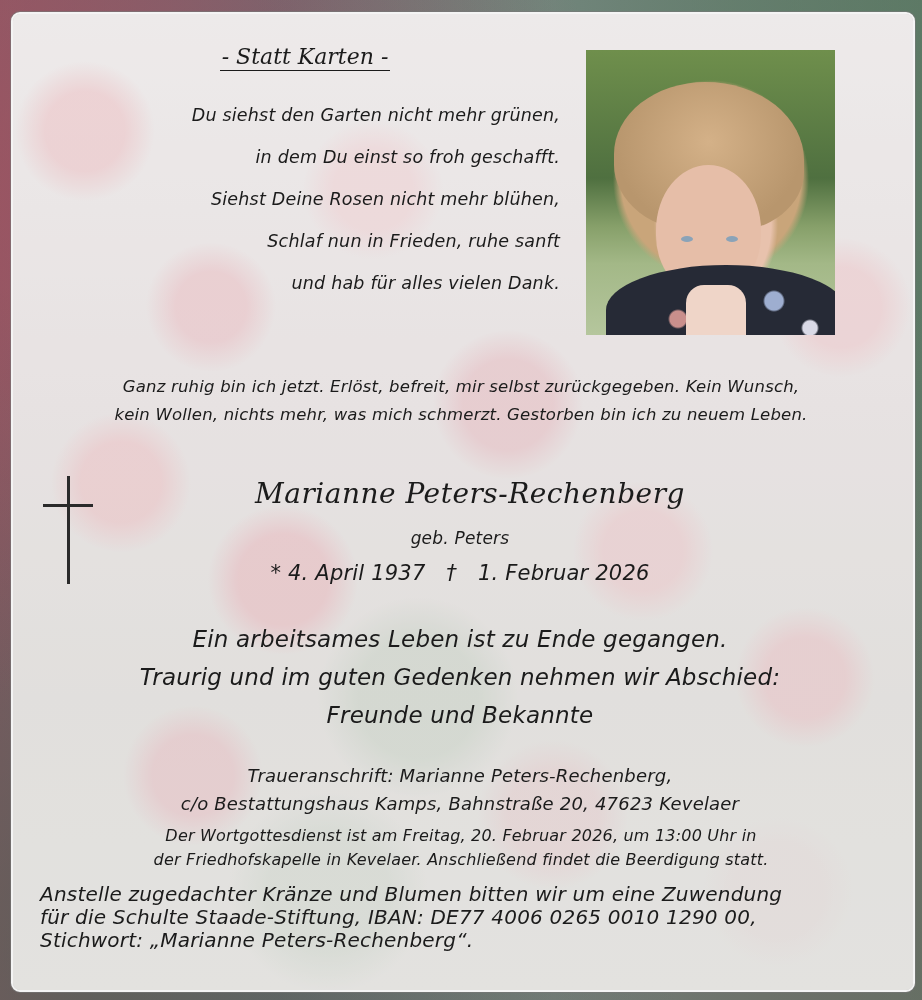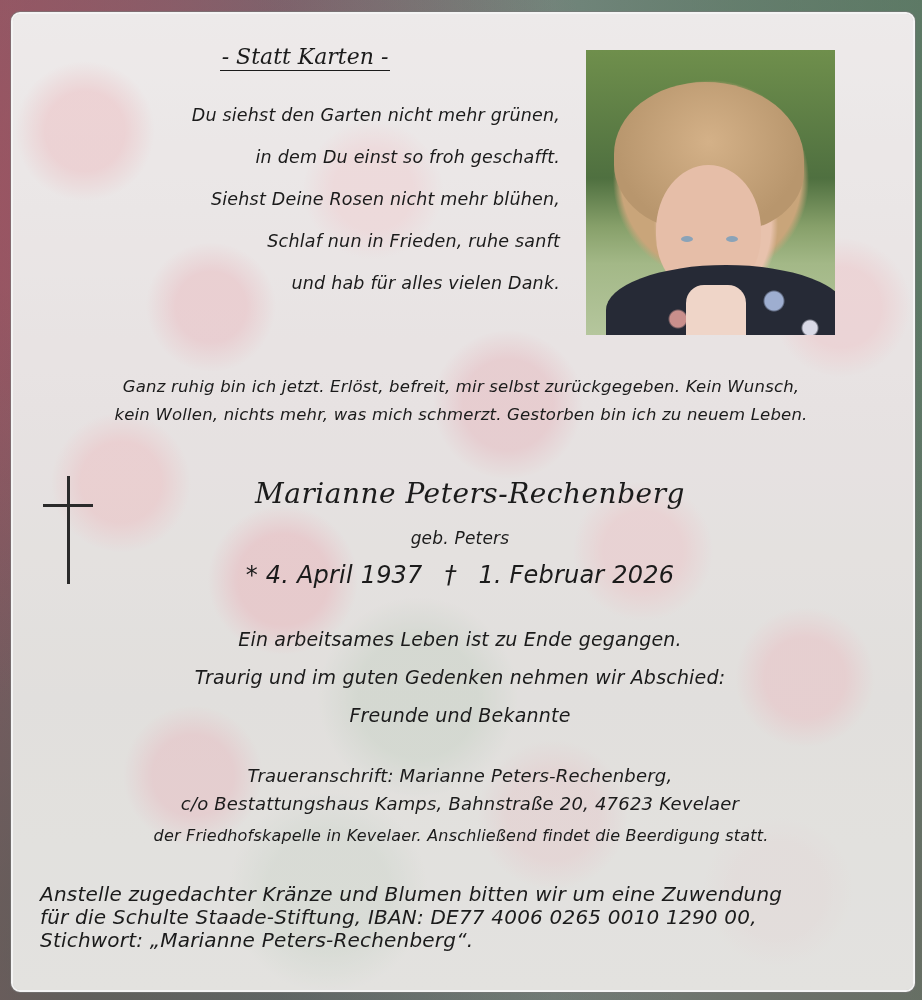--- a/index.html
+++ b/index.html
@@ -101,25 +101,25 @@
 
   .cross-v { left: 67px; top: 476px; width: 3px; height: 108px; background: #2a2a2a; }
   .cross-h { left: 43px; top: 504px; width: 50px; height: 3px; background: #2a2a2a; }
 
   .name {
     left: 100px; top: 468px; width: 740px; text-align: center;
     font-family: "DejaVu Serif", serif; font-style: italic;
     font-size: 28px; letter-spacing: 0.5px; line-height: 52px;
   }
   .maiden { left: 300px; top: 528px; width: 320px; font-size: 17px; text-align: center; }
-  .dates { left: 200px; top: 561px; width: 520px; font-size: 24px; text-align: center; }
+  .dates { left: 200px; top: 561px; width: 520px; font-size: 21px; text-align: center; }
   .dates .sep { display: inline-block; margin: 0 14px; }
 
   .closing { left: 60px; top: 624px; width: 800px; }
-  .closing-line { height: 38px; line-height: 30px; font-size: 19px; text-align: center; }
+  .closing-line { height: 38px; line-height: 30px; font-size: 23px; text-align: center; }
 
   .address { left: 60px; top: 762px; width: 800px; font-size: 18px; line-height: 28px; text-align: center; }
   .service { left: 40px; top: 824px; width: 842px; font-size: 16px; line-height: 24px; text-align: center; }
   .donation { left: 40px; top: 883px; width: 842px; font-size: 20px; line-height: 23px; text-align: left; }
 </style>
 </head>
 <body>
 
 <div class="frame-outer"></div>
 
@@ -170,20 +170,21 @@
   <div class="closing-line">Traurig und im guten Gedenken nehmen wir Abschied:</div>
   <div class="closing-line">Freunde und Bekannte</div>
 </div>
 
 <div class="abs address hand">
   <div>Traueranschrift: Marianne Peters-Rechenberg,</div>
   <div>c/o Bestattungshaus Kamps, Bahnstraße 20, 47623 Kevelaer</div>
 </div>
 
 <div class="abs service hand">
+  <div>Der Wortgottesdienst ist am Freitag, 20. Februar 2026, um 13:00 Uhr in</div>
   <div>der Friedhofskapelle in Kevelaer. Anschließend findet die Beerdigung statt.</div>
 </div>
 
 <div class="abs donation hand">
   <div>Anstelle zugedachter Kränze und Blumen bitten wir um eine Zuwendung</div>
   <div>für die Schulte Staade-Stiftung, IBAN: DE77 4006 0265 0010 1290 00,</div>
   <div>Stichwort: „Marianne Peters-Rechenberg“.</div>
 </div>
 
 </body></html>

